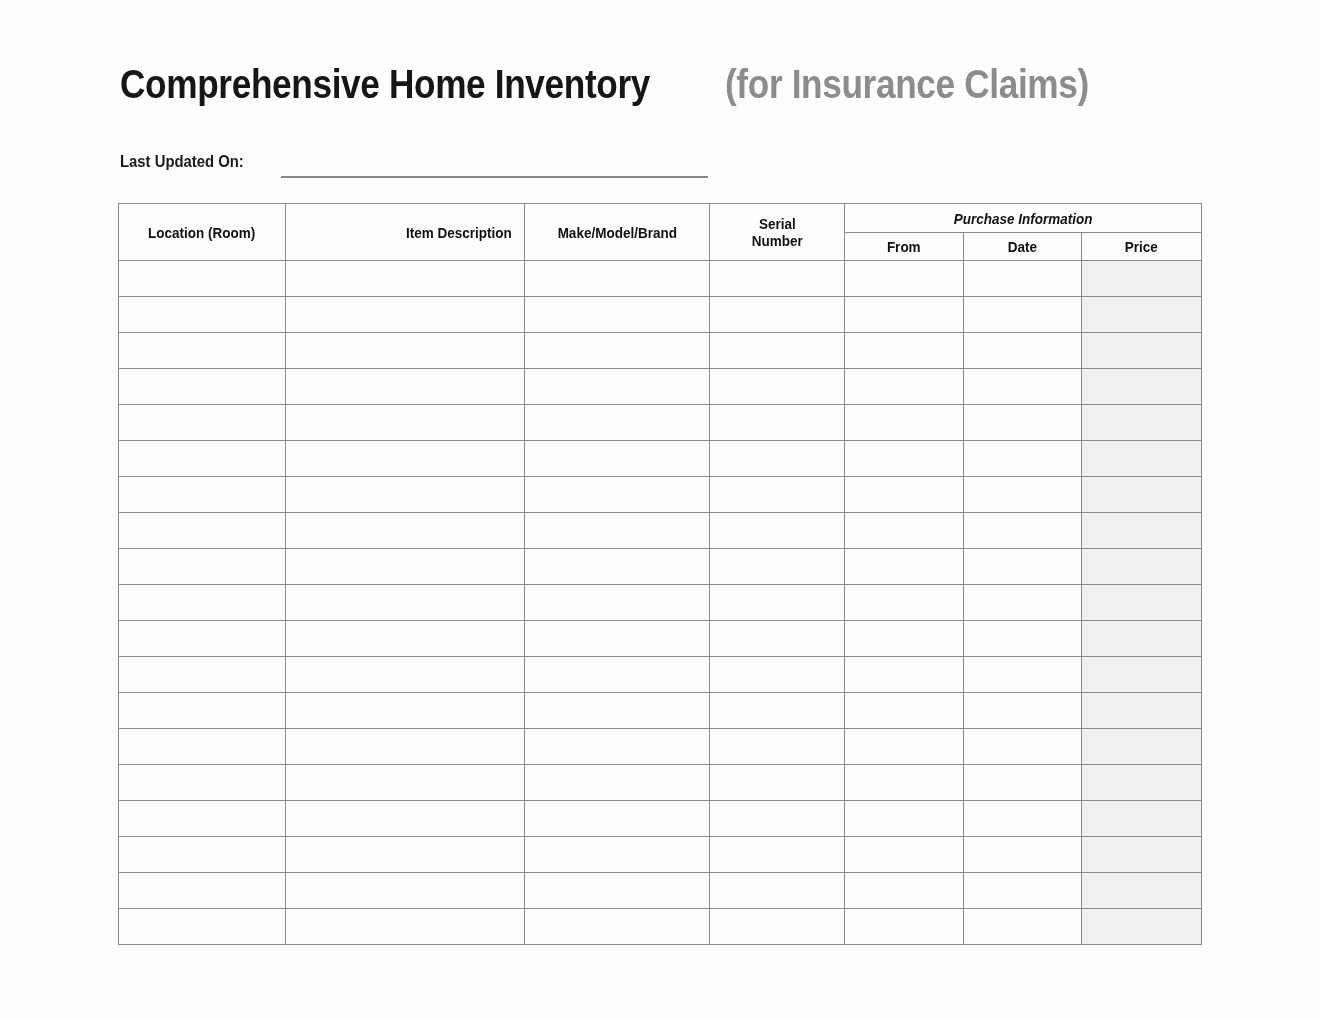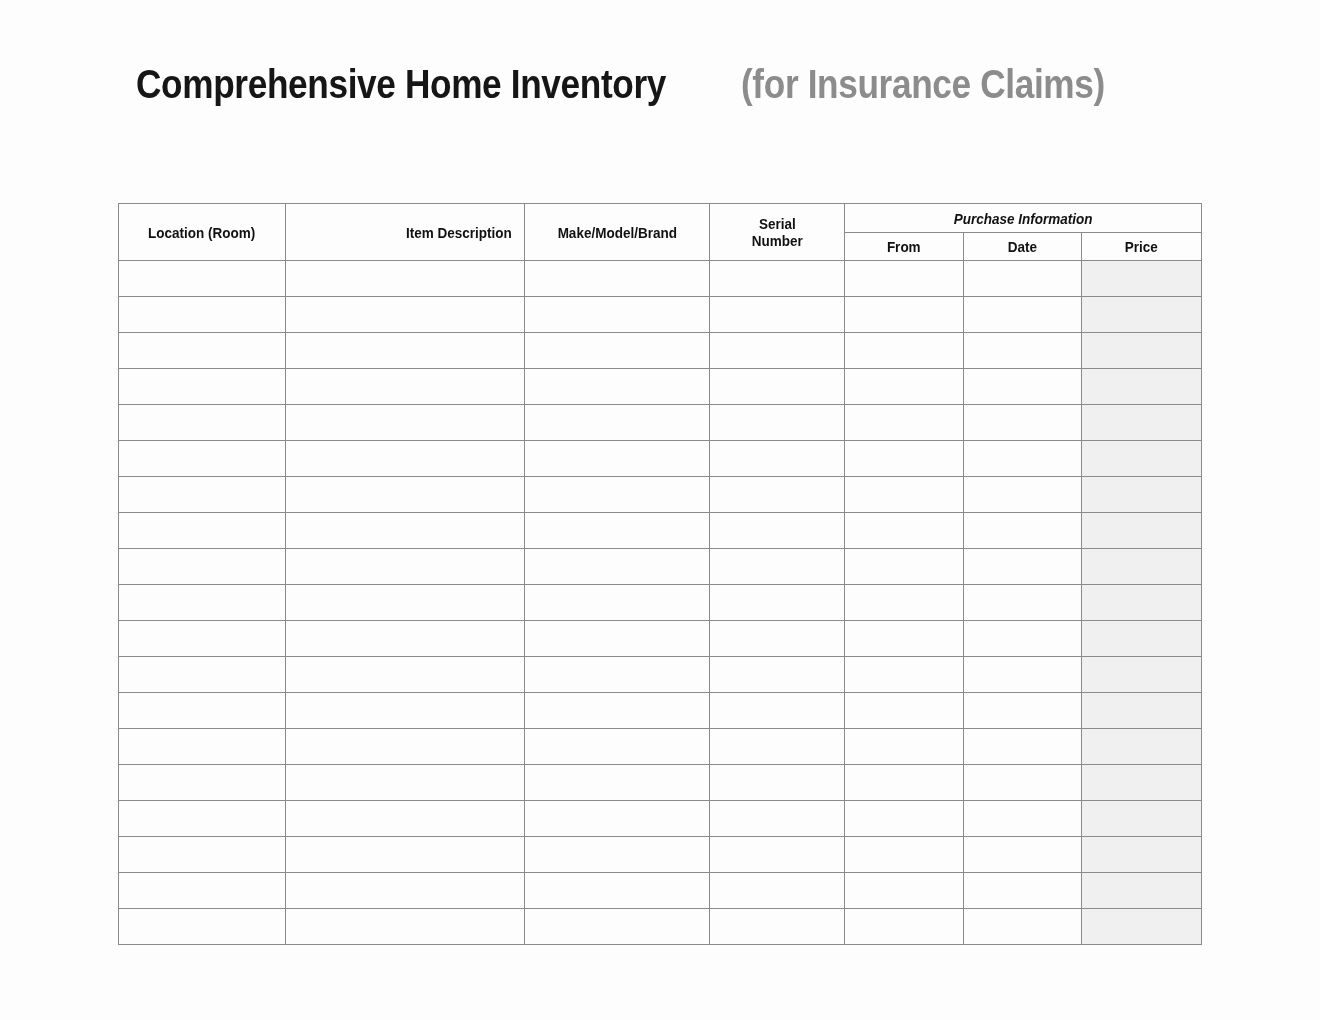--- a/index.html
+++ b/index.html
@@ -19,21 +19,21 @@
   .page {
     position: relative;
     width: 1320px;
     height: 1020px;
     box-sizing: border-box;
   }
 
   
   .title-block {
     position: absolute;
-    left: 136px;
+    left: 120px;
     top: 62px;
     white-space: nowrap;
   }
   .title-main {
     font-size: 40px;
     font-weight: bold;
     color: #161616;
     letter-spacing: -0.4px;
     transform: scaleX(0.88);
     transform-origin: left center;
@@ -133,20 +133,24 @@
 </head>
 <body>
 
 <div class="page">
 
   <div class="title-block">
     <span class="title-main">Comprehensive Home Inventory</span>
     <span class="title-sub">(for Insurance Claims)</span>
   </div>
 
+  <div class="updated-row">
+    <span class="updated-label">Last Updated On:</span>
+    <div class="updated-rule"></div>
+  </div>
 
   <table class="inv-table">
     <colgroup>
       <col class="c-loc">
       <col class="c-item">
       <col class="c-make">
       <col class="c-serial">
       <col class="c-from">
       <col class="c-date">
       <col class="c-price">

